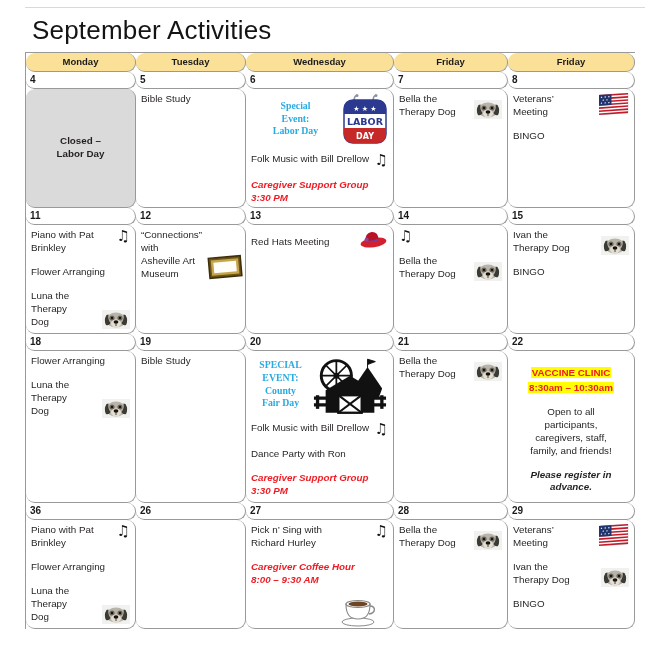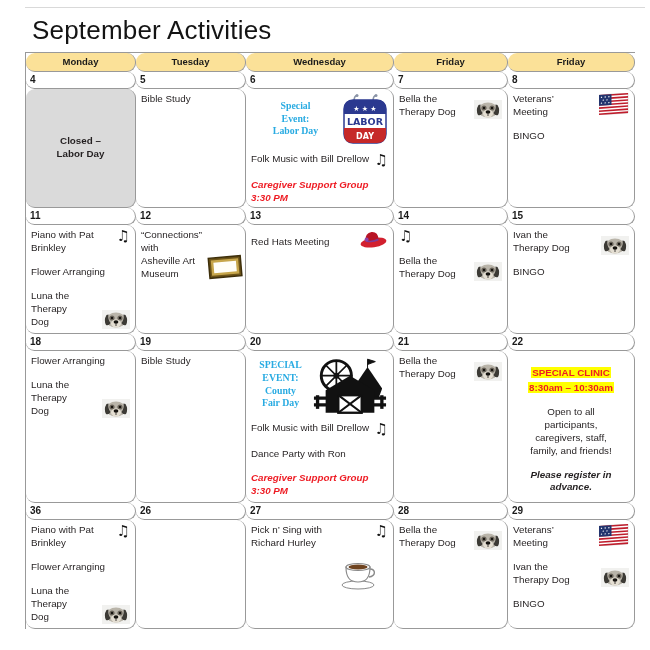--- a/index.html
+++ b/index.html
@@ -347,21 +347,21 @@
                   <circle cx="10" cy="8" r="1.2" fill="#15130f"></circle>
                   <circle cx="18" cy="8" r="1.2" fill="#15130f"></circle>
                   <ellipse cx="14" cy="13.5" rx="5" ry="4" fill="#e4ded2"></ellipse>
                   <ellipse cx="14" cy="12" rx="2.4" ry="1.7" fill="#15130f"></ellipse>
                   <path d="M14 13.5 V16" stroke="#15130f" stroke-width="0.8"></path>
                 </svg>
               </span>
             </div>
           </div>
           <div class="content-cell">
-            <div class="ev ev-highlight tight"><span class="ev-text">SPECIAL CLINIC</span></div>
+            <div class="ev ev-highlight tight"><span class="ev-text">VACCINE CLINIC</span></div>
             <div class="ev ev-highlight"><span class="ev-text">8:30am – 10:30am</span></div>
             <div class="ev ev-center">
               <span class="ev-text">Open to all
 participants,
 caregivers, staff,
 family, and friends!</span>
             </div>
             <div class="ev ev-note">
               <span class="ev-text">Please register in
 advance.</span>
@@ -407,20 +407,22 @@
           </div>
           <div class="content-cell"></div>
           <div class="content-cell">
             <div class="ev ev-normal ev-row top">
               <span class="ev-text">Pick n’ Sing with
 Richard Hurley</span>
               <span class="icon">
                 <span class="note-glyph">♫</span>
               </span>
             </div>
+            <div class="ev ev-alert"><span class="ev-text">Caregiver Coffee Hour
+8:00 – 9:30 AM</span></div>
             <div class="ev ev-normal ev-icononly">
               <span class="icon">
                 <svg width="44" height="32" viewBox="0 0 44 32">
                   <ellipse cx="20" cy="27" rx="16" ry="4" fill="#fff" stroke="#8a8a8a"></ellipse>
                   <path d="M8 9 C8 20 12 24 20 24 C28 24 32 20 32 9 Z" fill="#fff" stroke="#8a8a8a" stroke-width="1.2"></path>
                   <ellipse cx="20" cy="9" rx="12" ry="3.5" fill="#fff" stroke="#8a8a8a" stroke-width="1.2"></ellipse>
                   <ellipse cx="20" cy="9" rx="9.5" ry="2.4" fill="#6f4420"></ellipse>
                   <path d="M32 11 C38 11 38 18 31 19" fill="none" stroke="#8a8a8a" stroke-width="1.4"></path>
                 </svg>
               </span>

